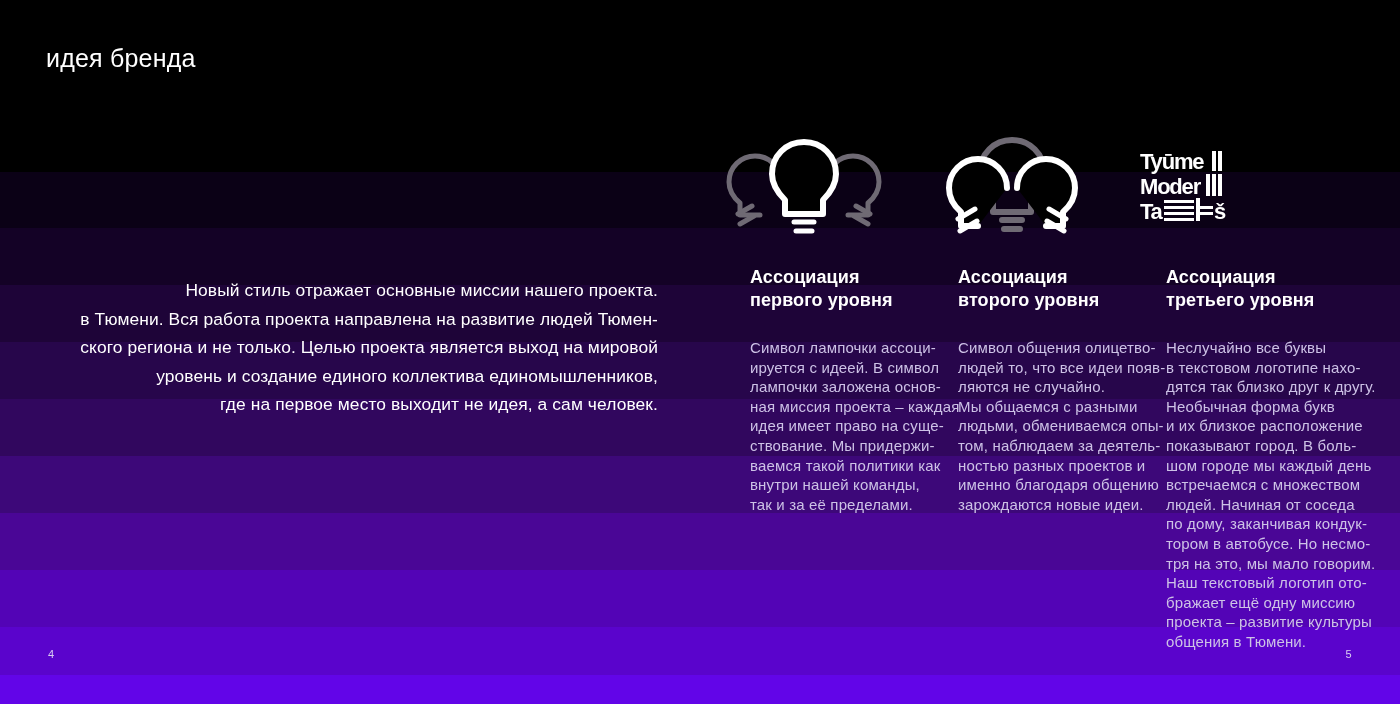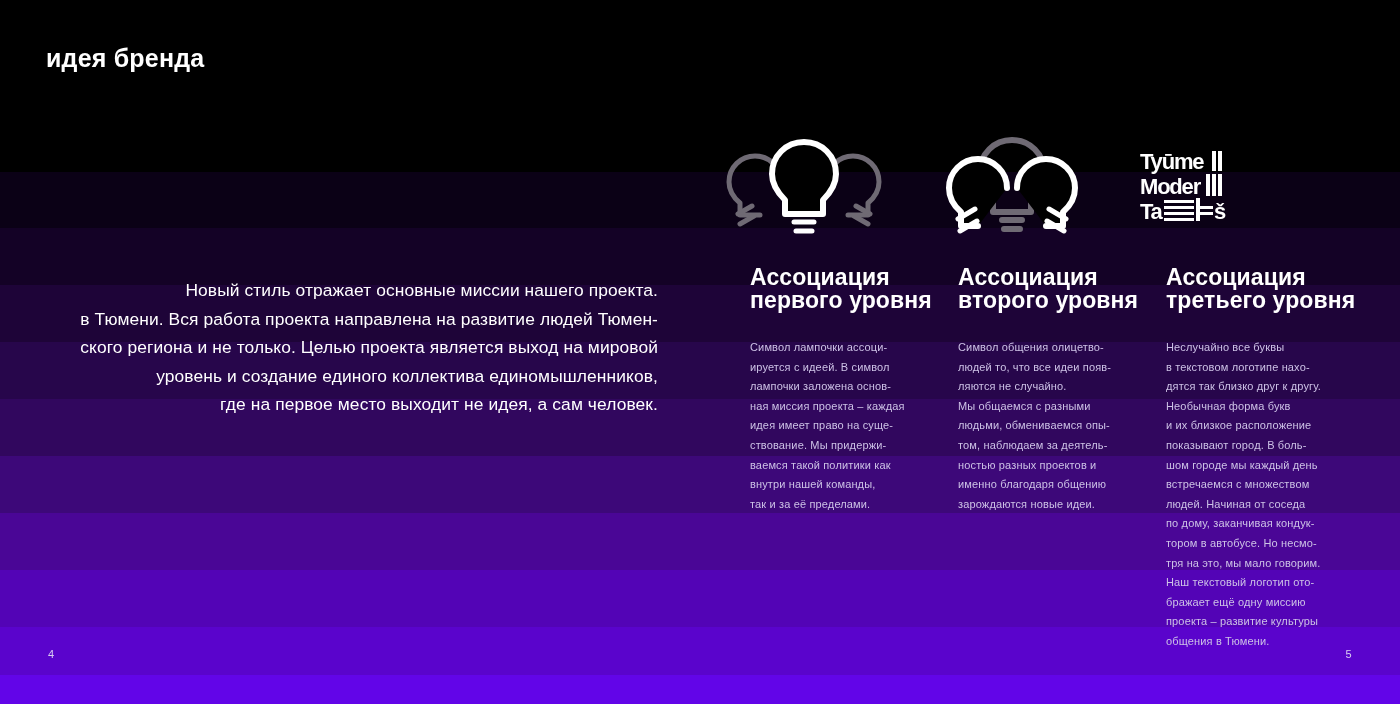--- a/index.html
+++ b/index.html
@@ -34,21 +34,21 @@
     position: absolute;
     inset: 0;
     z-index: 2;
   }
 
   .page-title {
     position: absolute;
     left: 46px;
     top: 44px;
     font-size: 25px;
-    font-weight: 700;
+    font-weight: 400;
     color: #ffffff;
     letter-spacing: 0.2px;
     white-space: nowrap;
   }
 
   
   .mission {
     position: absolute;
     left: 30px;
     top: 276px;
@@ -95,31 +95,31 @@
     position: absolute;
     top: 266px;
     width: 190px;
   }
   .col.c1 { left: 750px; }
   .col.c2 { left: 958px; }
   .col.c3 { left: 1166px; }
 
   .col h3 {
     margin: 0;
-    font-size: 23px;
+    font-size: 18px;
     line-height: 22.5px;
     font-weight: 700;
     color: #ffffff;
     letter-spacing: 0.1px;
   }
   .col h3 .ln { display: block; white-space: nowrap; }
 
   .col .body {
     margin-top: 27px;
-    font-size: 11px;
+    font-size: 15px;
     line-height: 19.6px;
     color: #cdc2e6;
     letter-spacing: 0.15px;
   }
   .col .body .ln { display: block; white-space: nowrap; }
 
   
   .pagenum {
     position: absolute;
     bottom: 44px;

